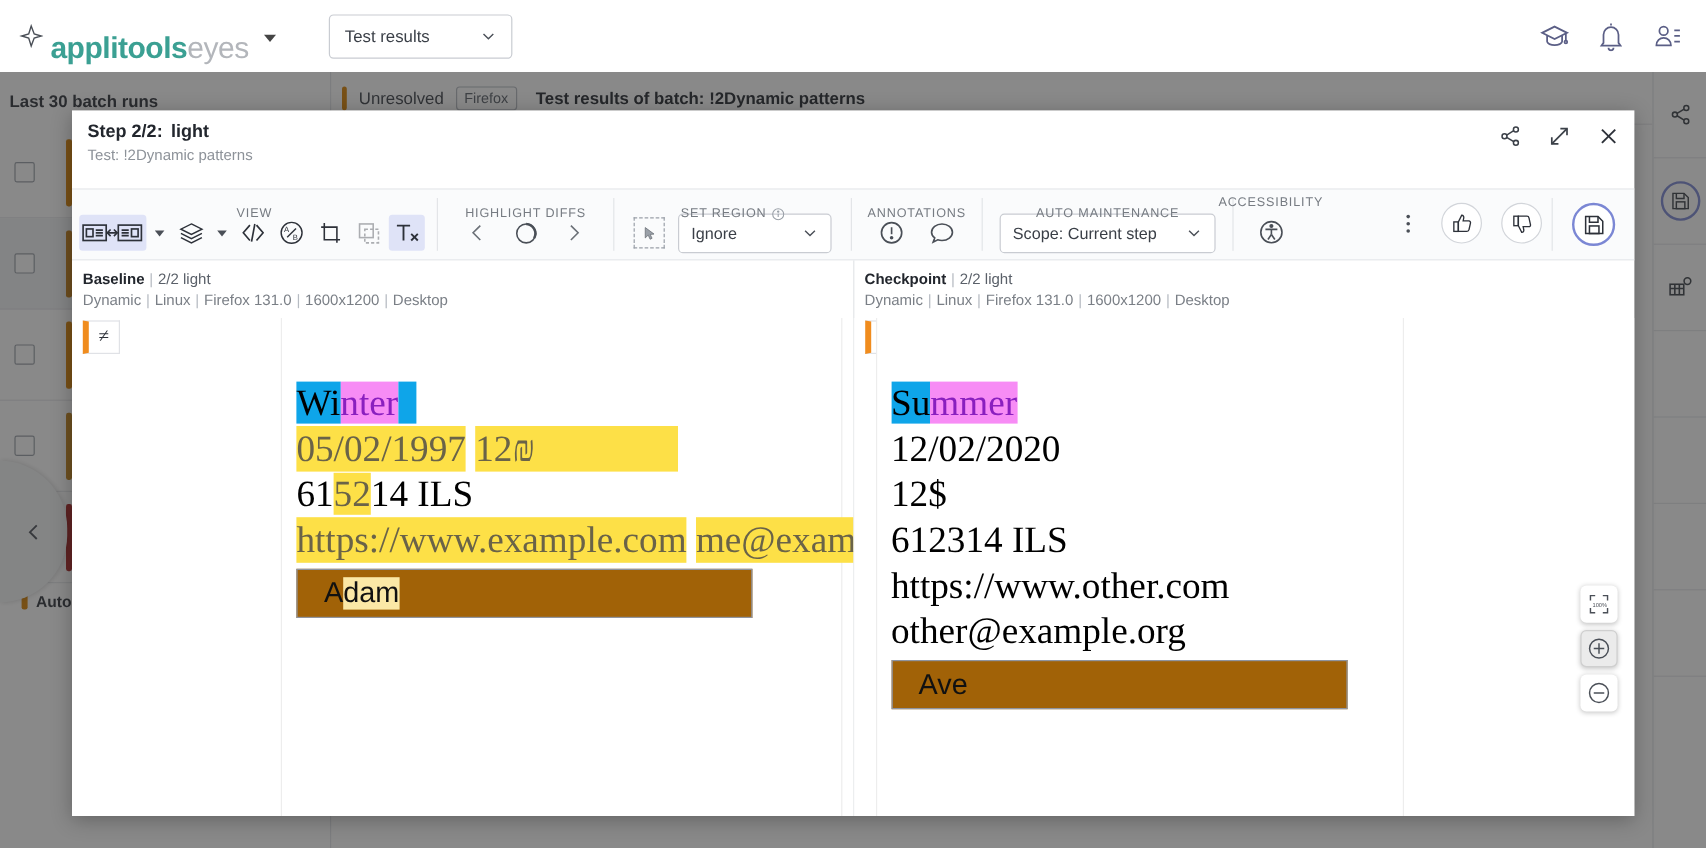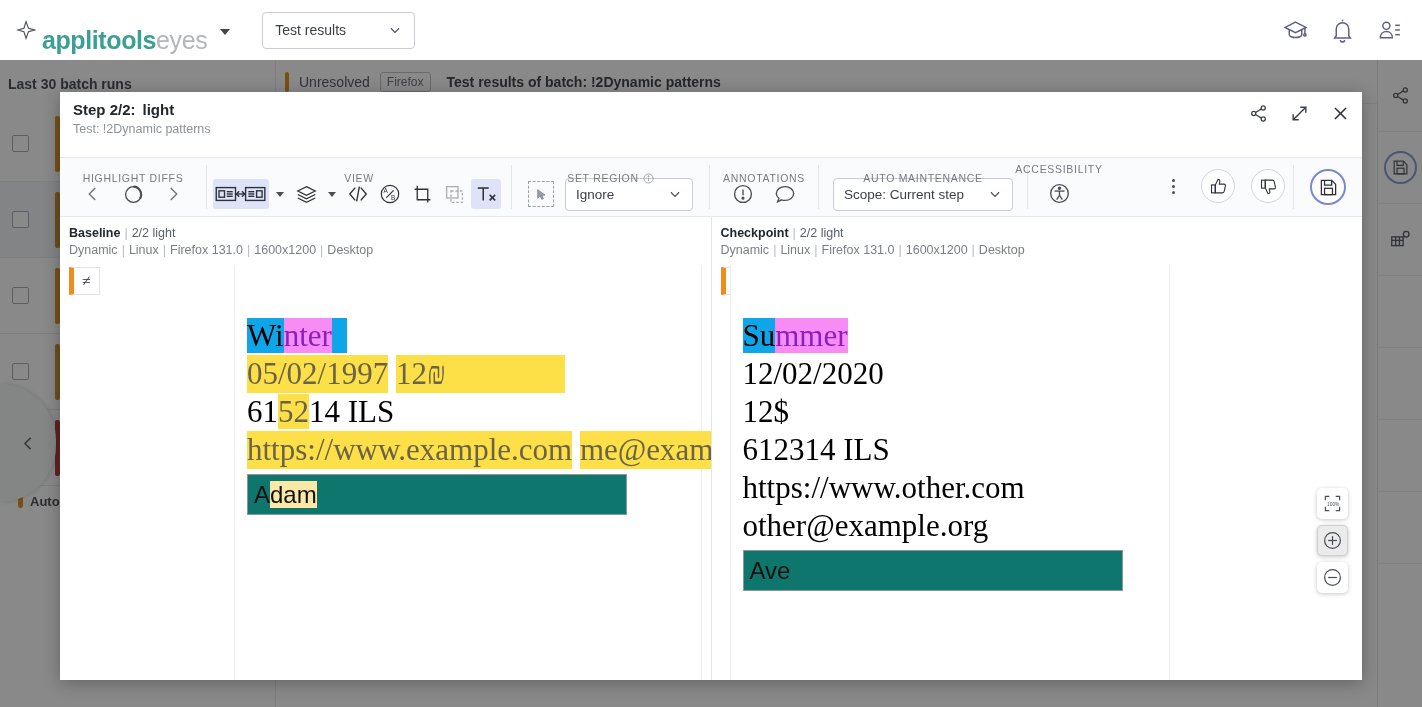--- a/index.html
+++ b/index.html
@@ -19,21 +19,21 @@
   }
   .logo-wrap { display: flex; align-items: center; margin-left: 16px; gap: 6px; }
   .logo-mark { width: 20px; height: 20px; flex: none; }
   .logo-text { font-size: 25px; font-weight: 700; color: #3ba093; letter-spacing: -0.4px; margin-top: 20px; }
   .logo-text .eyes { color: #b3b6bb; font-weight: 400; }
   .logo-caret {
     width: 0; height: 0; border-left: 5px solid transparent; border-right: 5px solid transparent;
     border-top: 6px solid #444; margin-left: 7px; margin-top: 3px;
   }
   .tr-select {
-    margin-left: 32px; width: 153px; height: 37px; border: 1px solid #c9ccd2; border-radius: 4px;
+    margin-left: 44px; width: 153px; height: 37px; border: 1px solid #c9ccd2; border-radius: 4px;
     display: flex; align-items: center; justify-content: space-between;
     padding: 0 12px; background: #fff; cursor: pointer;
   }
   .tr-select span { font-size: 14px; color: #3a3f47; }
   .appbar-right { margin-left: auto; display: flex; align-items: center; gap: 22px; margin-right: 20px; }
   .appbar-right .ico { cursor: pointer; display: block; }
 
   
   .page-bg {
     position: absolute; left: 0; top: 60px; width: 1422px; height: 647px;
@@ -166,23 +166,23 @@
   .shot-txt {
     position: absolute; left: 12px; top: 52px; right: 0;
     font-family: "Liberation Serif", serif; font-size: 31px; line-height: 38px; color: #000;
     white-space: nowrap;
   }
   .hl-y { background: #fbe8a6; }
   .hl-y-txt { background: #fde047; color: #6a6348; }
   .hl-m { background: #0ea5e9; }
   .hl-m2 { background: #f78cf5; color: #8a1fbf; }
   .txtbox {
-    margin-top: 5px; width: 380px; height: 41px; border: 1px solid #8f94a0; background: #0f766e;
+    margin-top: 5px; width: 380px; height: 41px; border: 1px solid #8f94a0; background: #a16207;
     font-family: "Liberation Sans", sans-serif; font-size: 24px; line-height: 39px;
-    padding-left: 6px; color: #111; cursor: text;
+    padding-left: 22px; color: #111; cursor: text;
   }
 
   
   .zoomctl { position: absolute; right: 14px; bottom: 87px; display: flex; flex-direction: column; gap: 6px; z-index: 3; }
   .zbtn {
     width: 31px; height: 31px; border-radius: 5px; background: #fff; box-shadow: 0 1px 4px rgba(0,0,0,.22);
     display: flex; align-items: center; justify-content: center; cursor: pointer;
   }
   .zbtn.mid { background: #ebebeb; border: 1px solid #cfcfcf; }
 </style>
@@ -339,42 +339,20 @@
       </svg>
       <svg class="ico" width="19" height="19" viewBox="0 0 24 24" fill="none" stroke="#2d3139" stroke-width="2">
         <line x1="5" y1="5" x2="19" y2="19"></line>
           <line x1="19" y1="5" x2="5" y2="19"></line>
       </svg>
     </div>
   </div>
 
   <div class="toolbar">
 
-    <div class="tgroup divr" style="padding:0 18px;">
-      <div class="tglabel">HIGHLIGHT DIFFS</div>
-      <div class="trow" style="gap:10px;">
-        <div class="tbtn">
-          <svg width="18" height="18" viewBox="0 0 24 24" fill="none" stroke="#6b7077" stroke-width="1.8">
-              <polyline points="15,4 7,12 15,20"></polyline>
-            </svg>
-        </div>
-        <div class="tbtn">
-          <svg width="21" height="21" viewBox="0 0 24 24" fill="none" stroke="#4a4f57" stroke-width="1.5">
-            <circle cx="12" cy="12" r="9"></circle>
-              <path d="M12 3 A9 9 0 0 1 19.5 16.5" stroke-width="2.4"></path>
-          </svg>
-        </div>
-        <div class="tbtn">
-          <svg width="18" height="18" viewBox="0 0 24 24" fill="none" stroke="#6b7077" stroke-width="1.8">
-              <polyline points="9,4 17,12 9,20"></polyline>
-            </svg>
-        </div>
-      </div>
-    </div>
-
     <div class="tgroup divr" style="padding-left:6px;">
       <div class="tglabel">VIEW</div>
       <div class="trow">
         <div class="tbtn act" style="width:56px;">
           <svg width="52" height="22" viewBox="0 0 56 24" fill="none" stroke="#2d3139" stroke-width="1.5">
             <rect x="1" y="5" width="21" height="14"></rect>
               <rect x="4" y="8.5" width="6" height="7"></rect>
             <line x1="12.5" y1="9.5" x2="19" y2="9.5"></line>
               <line x1="12.5" y1="12" x2="19" y2="12"></line>
               <line x1="12.5" y1="14.5" x2="19" y2="14.5"></line>
@@ -428,20 +406,42 @@
           <svg width="22" height="22" viewBox="0 0 24 24" fill="none" stroke="#2d3139" stroke-width="1.7">
             <line x1="3" y1="5.5" x2="15" y2="5.5"></line>
               <line x1="9" y1="5.5" x2="9" y2="19"></line>
             <line x1="16" y1="13" x2="22" y2="19"></line>
               <line x1="22" y1="13" x2="16" y2="19"></line>
           </svg>
         </div>
       </div>
     </div>
 
+    <div class="tgroup divr" style="padding:0 18px;">
+      <div class="tglabel">HIGHLIGHT DIFFS</div>
+      <div class="trow" style="gap:10px;">
+        <div class="tbtn">
+          <svg width="18" height="18" viewBox="0 0 24 24" fill="none" stroke="#6b7077" stroke-width="1.8">
+              <polyline points="15,4 7,12 15,20"></polyline>
+            </svg>
+        </div>
+        <div class="tbtn">
+          <svg width="21" height="21" viewBox="0 0 24 24" fill="none" stroke="#4a4f57" stroke-width="1.5">
+            <circle cx="12" cy="12" r="9"></circle>
+              <path d="M12 3 A9 9 0 0 1 19.5 16.5" stroke-width="2.4"></path>
+          </svg>
+        </div>
+        <div class="tbtn">
+          <svg width="18" height="18" viewBox="0 0 24 24" fill="none" stroke="#6b7077" stroke-width="1.8">
+              <polyline points="9,4 17,12 9,20"></polyline>
+            </svg>
+        </div>
+      </div>
+    </div>
+
     <div class="tgroup divr" style="padding:0 16px;">
       <div class="tglabel">
         <span>SET REGION</span>
         <svg width="11" height="11" viewBox="0 0 24 24" fill="none" stroke="#9aa0a8" stroke-width="2">
           <circle cx="12" cy="12" r="10"></circle>
             <line x1="12" y1="11" x2="12" y2="17"></line>
             <circle cx="12" cy="7.3" r="1.2" fill="#9aa0a8"></circle>
         </svg>
       </div>
       <div class="trow">

